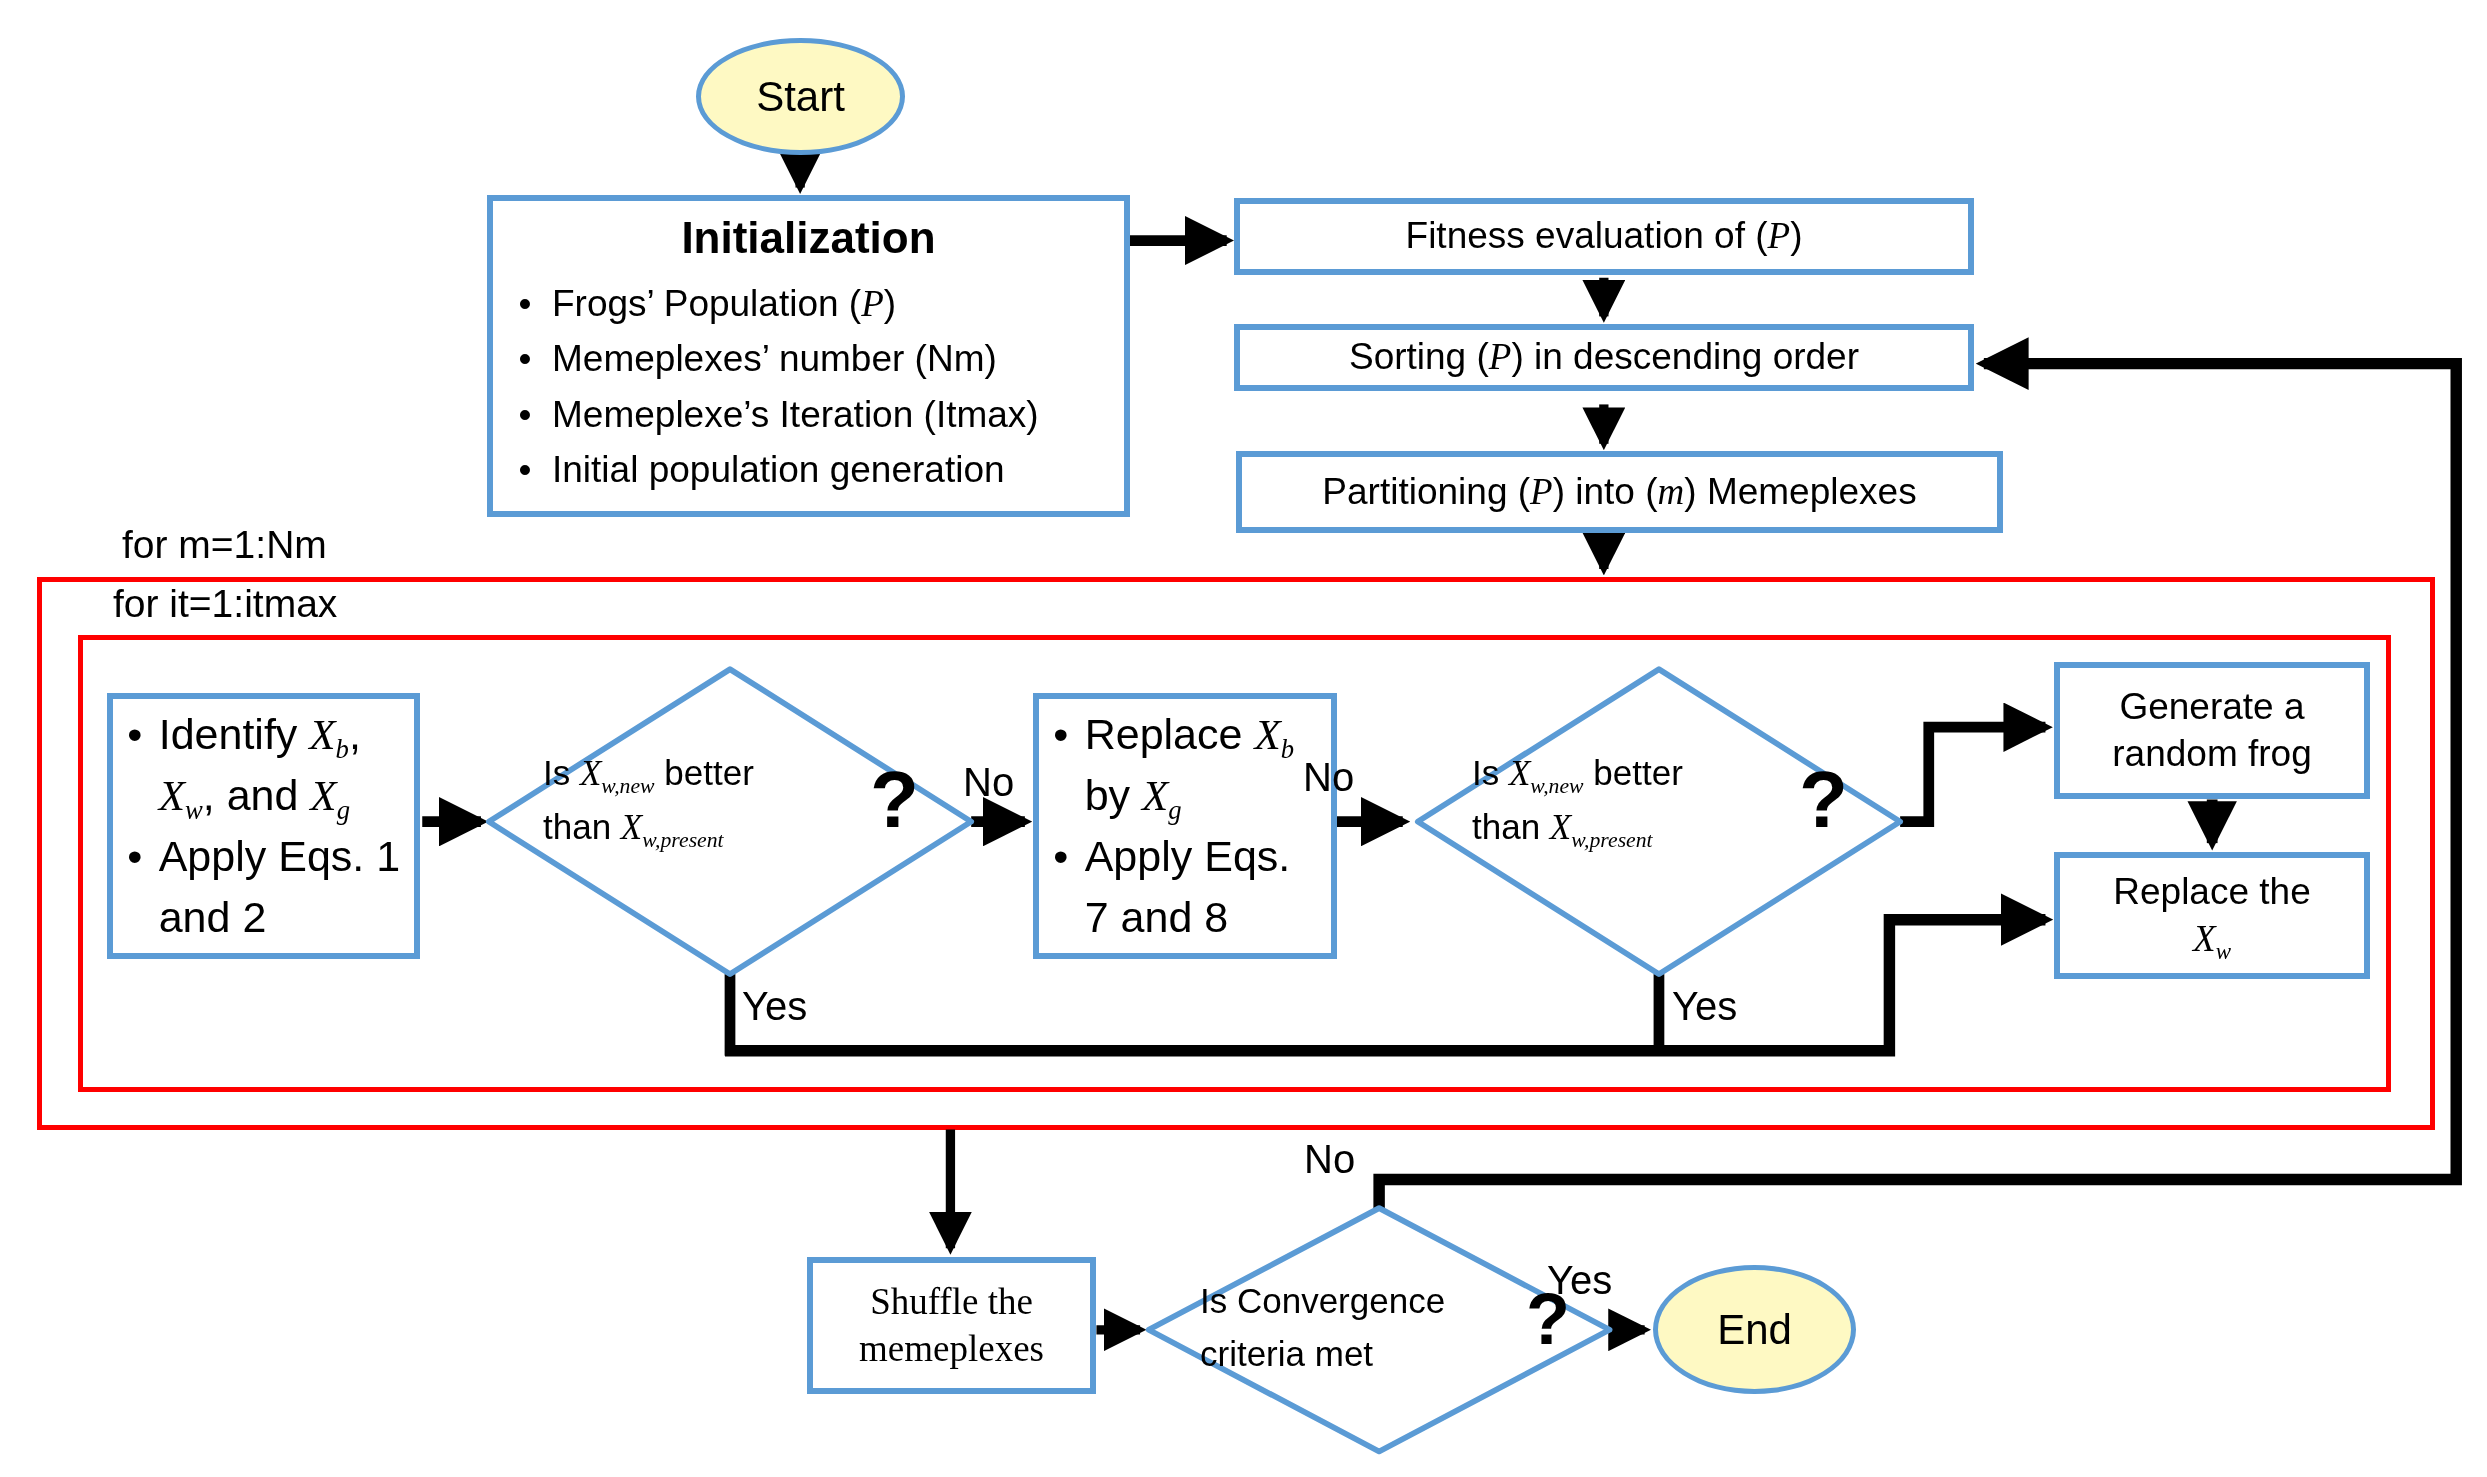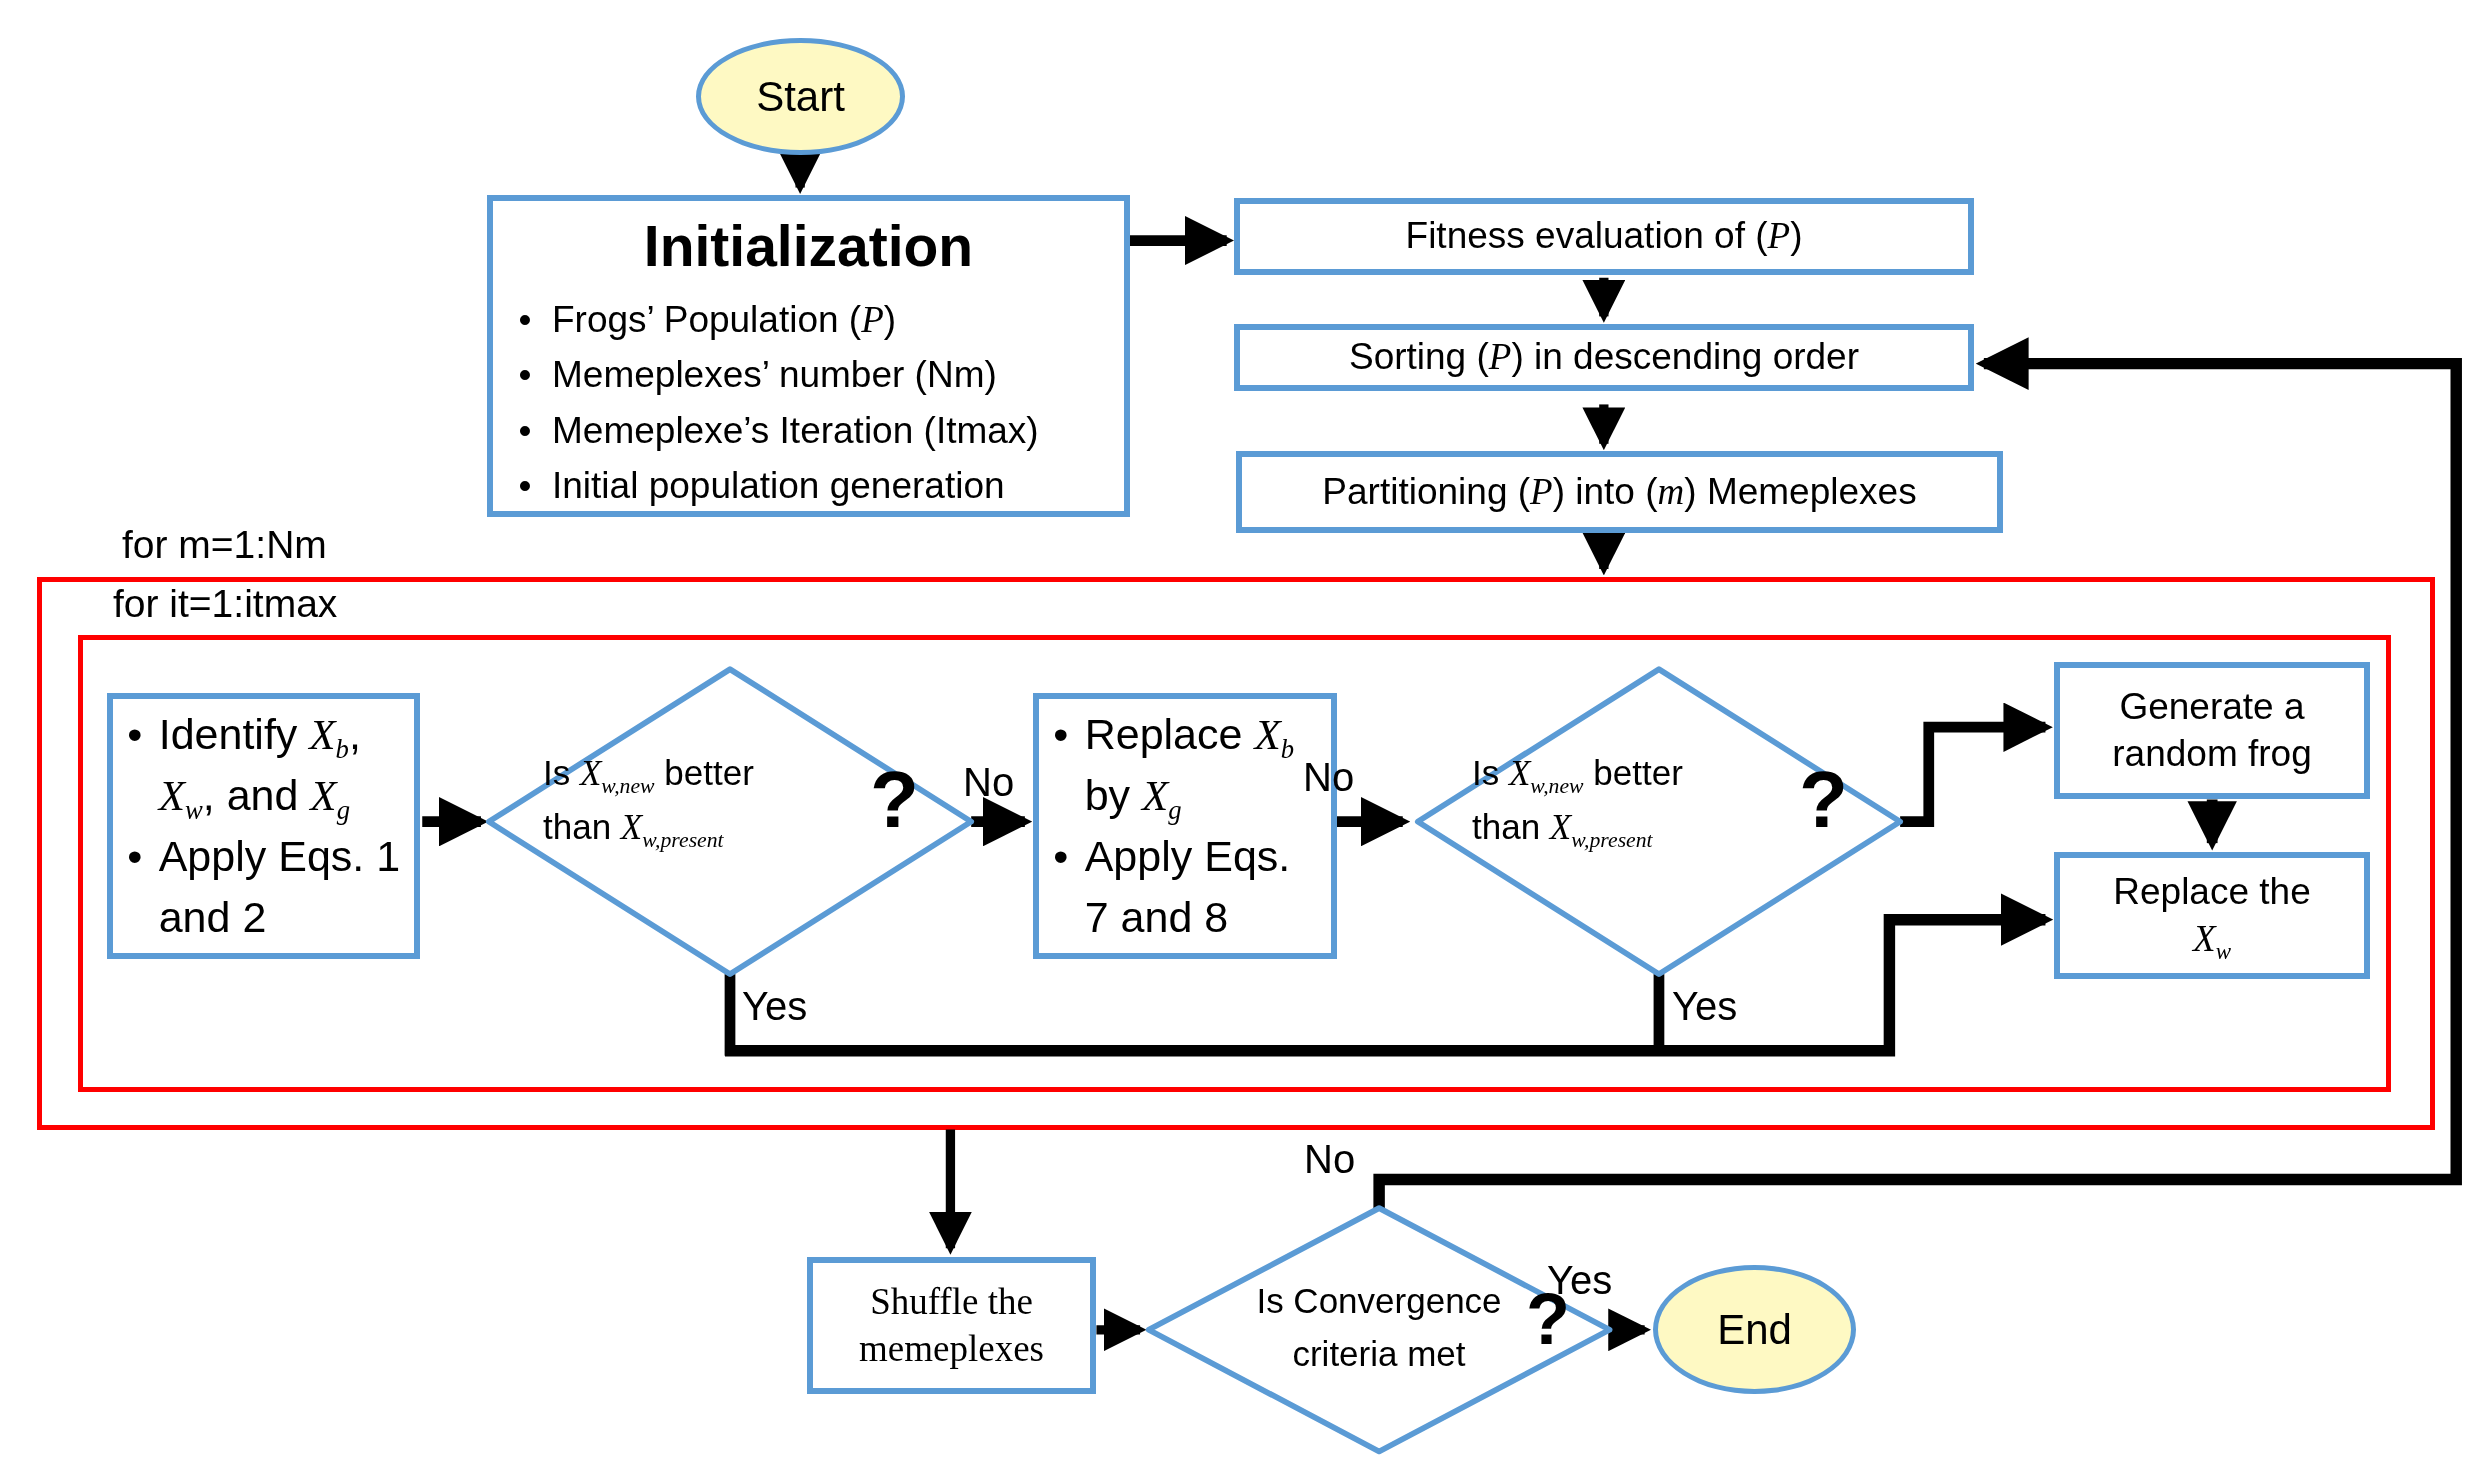--- a/index.html
+++ b/index.html
@@ -21,21 +21,21 @@
   .bullet::before{content:"\2022";position:absolute;left:8.6px;top:0;}
   .small .bullet{font-size:43px;line-height:1.42;padding-left:40px;}
   
   i, .math{font-family:"Liberation Serif",serif;font-style:italic;}
   sub{font-size:62%;line-height:0;vertical-align:-0.35em;}
   
   .dtext{font-size:35px;line-height:1.5;}
   .qmark{font-weight:bold;font-family:"Liberation Sans",sans-serif;line-height:1;}
   .elabel{font-size:40px;line-height:1;}
   .looplabel{font-size:39px;line-height:1;}
-  .title{font-size:57px;font-weight:bold;text-align:center;width:100%;margin-bottom:13px;}
+  .title{font-size:44px;font-weight:bold;text-align:center;width:100%;margin-bottom:13px;}
   svg{position:absolute;left:0;top:0;}
 </style>
 </head>
 <body>
 
 <div class="abs loopbox" style="left:37px;top:577px;width:2398px;height:553px;"></div>
 <div class="abs loopbox" style="left:78px;top:635px;width:2313px;height:457px;"></div>
 
 <svg width="2487" height="1478" viewBox="0 0 3475 2065">
   <defs>
@@ -131,21 +131,21 @@
 </div>
 <div class="abs node" style="left:2054px;top:852px;width:316px;height:127px;flex-direction:column;">
   <div class="line1">Replace the</div>
   <div class="line1"><i>X<sub>w</sub></i></div>
 </div>
 
 <div class="abs node" style="left:807px;top:1257px;width:289px;height:137px;padding:0 20px;font-family:Liberation Serif, serif;">
   <span class="line1">Shuffle the memeplexes</span>
 </div>
 
-<div class="abs dtext" style="left:1200px;top:1275px;width:358px;text-align:center;">
+<div class="abs dtext" style="left:1200px;top:1275px;width:358px;text-align:left;">
   <div>Is Convergence</div>
   <div>criteria met</div>
 </div>
 <div class="abs qmark" style="left:1526px;top:1283px;font-size:72px;">?</div>
 
 <div class="abs elabel" style="left:963px;top:762px;">No</div>
 <div class="abs elabel" style="left:1303px;top:757px;">No</div>
 <div class="abs elabel" style="left:742px;top:986px;">Yes</div>
 <div class="abs elabel" style="left:1672px;top:986px;">Yes</div>
 <div class="abs elabel" style="left:1304px;top:1139px;">No</div>

